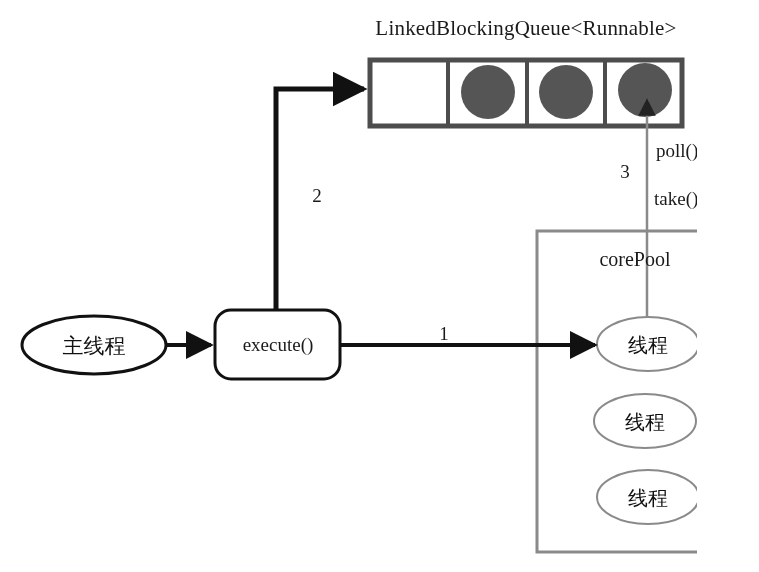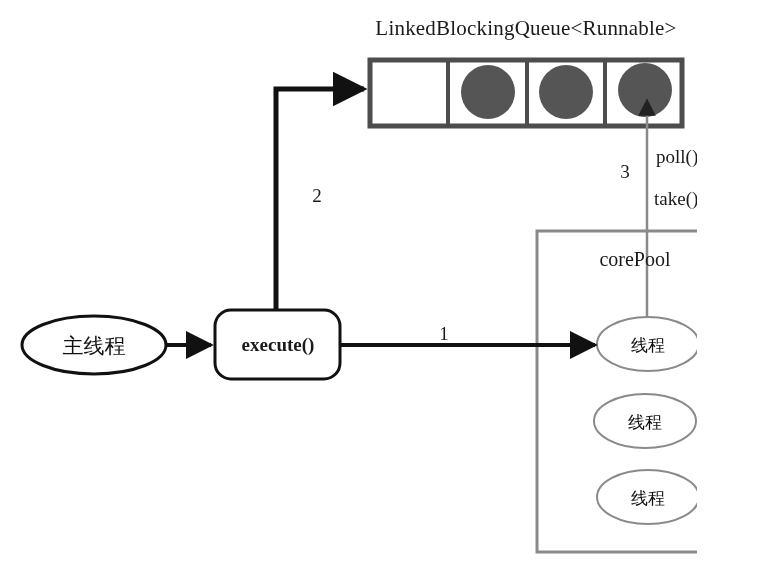--- a/index.html
+++ b/index.html
@@ -35,30 +35,29 @@
   .lbl-num {
     font-size: 19px;
   }
   .lbl-method {
     font-size: 19px;
   }
   .lbl-corepool {
     font-size: 20px;
   }
   .lbl-cn {
-    font-size: 17px;
+    font-size: 20px;
     font-family: "DejaVu Sans", "Liberation Sans", sans-serif;
     color: #111111;
   }
   .lbl-cn-main {
     font-size: 21px;
   }
   .lbl-exec {
     font-size: 19px;
-    font-weight: bold;
   }
   .center-x {
     transform: translateX(-50%);
   }
   .center-xy {
     transform: translate(-50%, -50%);
   }
 </style>
 </head>
 <body>
@@ -111,21 +110,21 @@
   <div class="lbl lbl-cn lbl-cn-main center-xy" style="left:94px; top:346px;text-align:right;">主线程</div>
 
   <div class="lbl lbl-exec center-xy" style="left:278px; top:345px;">execute()</div>
 
   <div class="lbl lbl-num center-xy" style="left:444px; top:334px;">1</div>
 
   <div class="lbl lbl-num center-xy" style="left:317px; top:196px;">2</div>
 
   <div class="lbl lbl-num center-xy" style="left:625px; top:172px;">3</div>
 
-  <div class="lbl lbl-method" style="left:656px; top:146px;">poll()</div>
+  <div class="lbl lbl-method" style="left:656px; top:140px;">poll()</div>
 
   <div class="lbl lbl-method" style="left:654px; top:188px;">take()</div>
 
   <div class="lbl lbl-corepool center-xy" style="left:635px; top:259px;">corePool</div>
 
   <div class="lbl lbl-cn center-xy" style="left:648px; top:345px;">线程</div>
 
   <div class="lbl lbl-cn center-xy" style="left:645px; top:422px;">线程</div>
 
   <div class="lbl lbl-cn center-xy" style="left:648px; top:498px;">线程</div>

